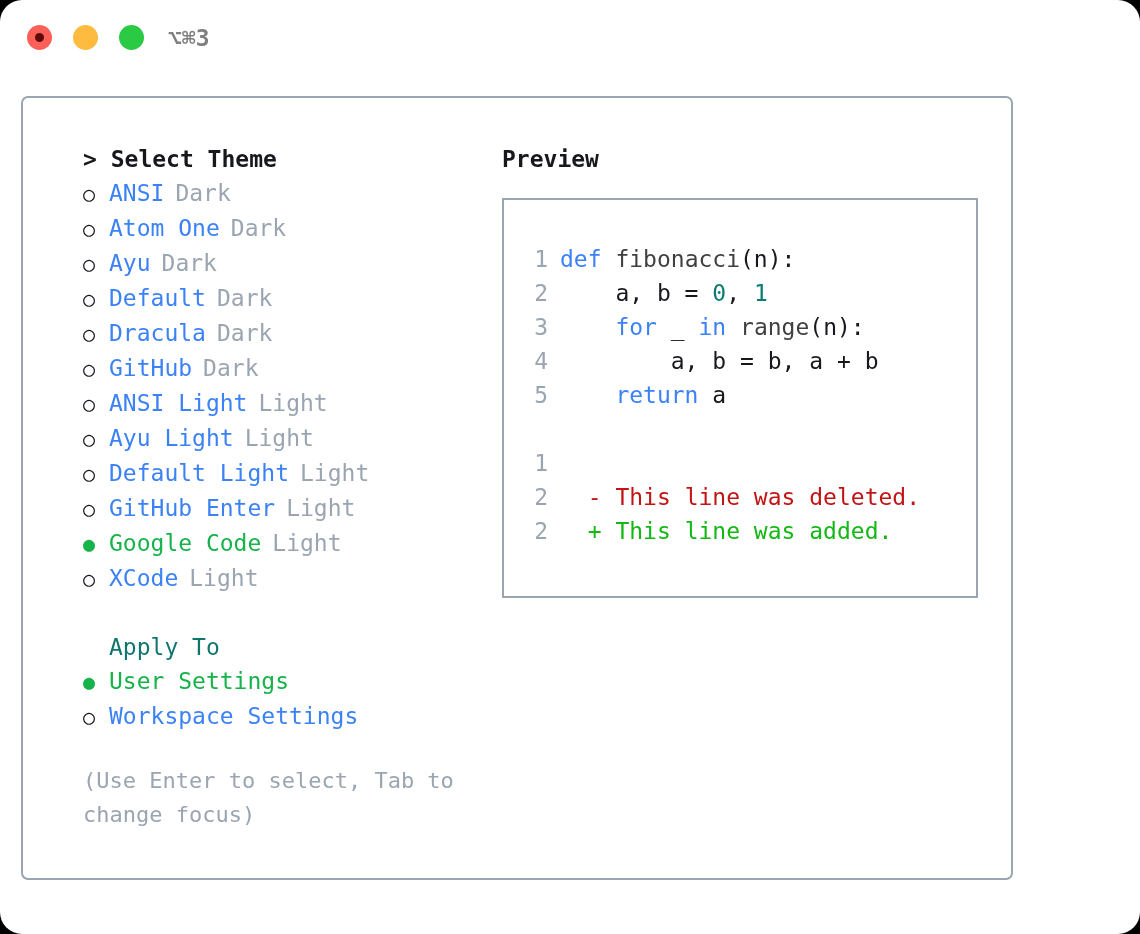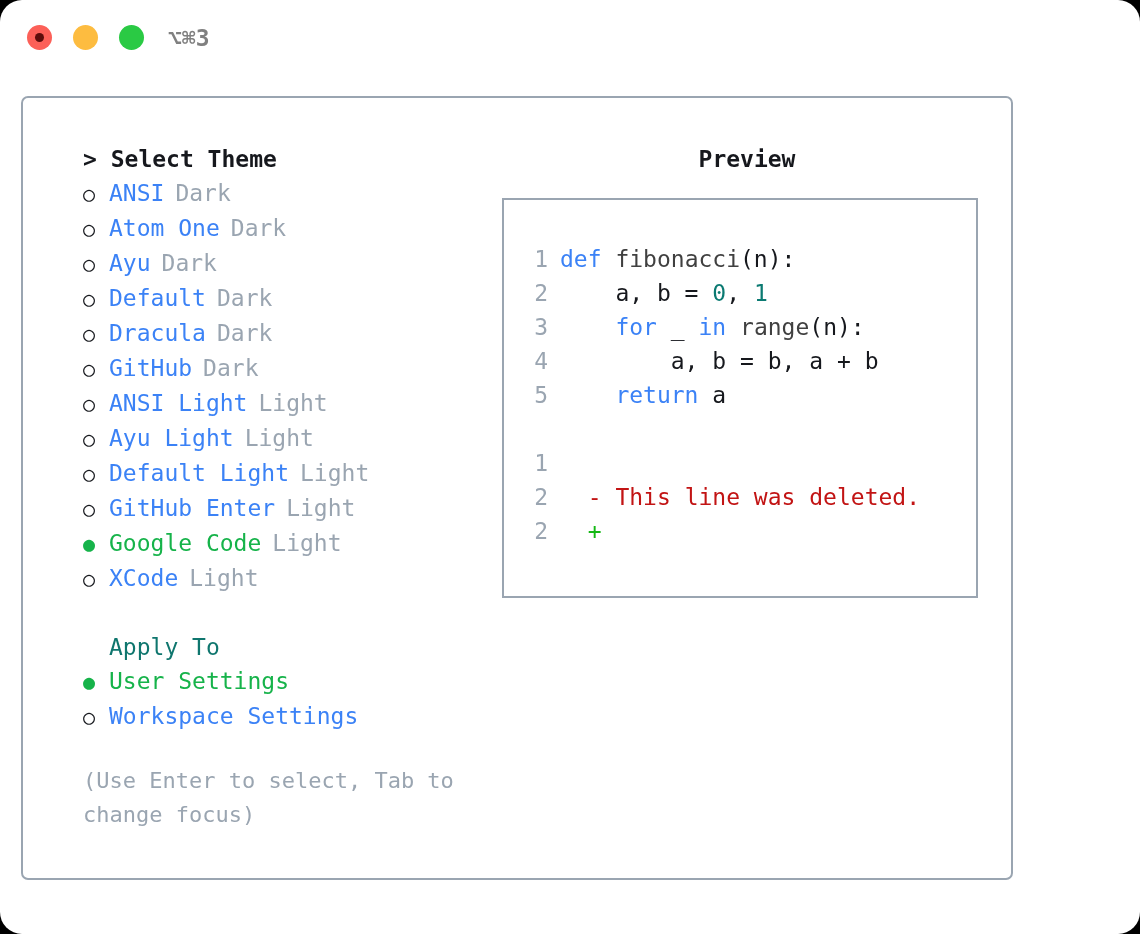--- a/index.html
+++ b/index.html
@@ -131,21 +131,20 @@
     color: #9aa5b1;
     width: 400px;
   }
 
   
   .preview-title {
     font-size: 23px;
     font-weight: bold;
     color: #16181d;
     line-height: 34px;
-    text-align: center;
   }
   .code-box {
     margin-top: 22px;
     width: 476px;
     height: 400px;
     border: 2px solid #9aa5b1;
     box-sizing: border-box;
     background: #ffffff;
     padding: 42px 0 0 14px;
   }
@@ -223,19 +222,19 @@
             <div class="code-line"><span class="ln">1</span><span><span class="tok-kw">def </span><span class="tok-fn">fibonacci</span><span class="tok-txt">(n):</span></span></div>
             <div class="code-line"><span class="ln">2</span><span><span class="tok-txt">    a, b = </span><span class="tok-num">0</span><span class="tok-txt">, </span><span class="tok-num">1</span></span></div>
             <div class="code-line"><span class="ln">3</span><span><span class="tok-kw">    for </span><span class="tok-txt">_ </span><span class="tok-kw">in </span><span class="tok-fn">range</span><span class="tok-txt">(n):</span></span></div>
             <div class="code-line"><span class="ln">4</span><span><span class="tok-txt">        a, b = b, a + b</span></span></div>
             <div class="code-line"><span class="ln">5</span><span><span class="tok-kw">    return </span><span class="tok-txt">a</span></span></div>
           </div>
         <div class="code-gap"></div>
         <div id="diff-lines">
             <div class="code-line"><span class="ln">1</span><span class="tok-ctx">    </span></div>
             <div class="code-line"><span class="ln">2</span><span class="tok-del">  - </span><span class="tok-del">This line was deleted.</span></div>
-            <div class="code-line"><span class="ln">2</span><span class="tok-add">  + </span></div>
+            <div class="code-line"><span class="ln">2</span><span class="tok-add">  + </span><span class="tok-add">This line was added.</span></div>
           </div>
       </div>
     </div>
 
   </div>
 </div>
 
 </body></html>

